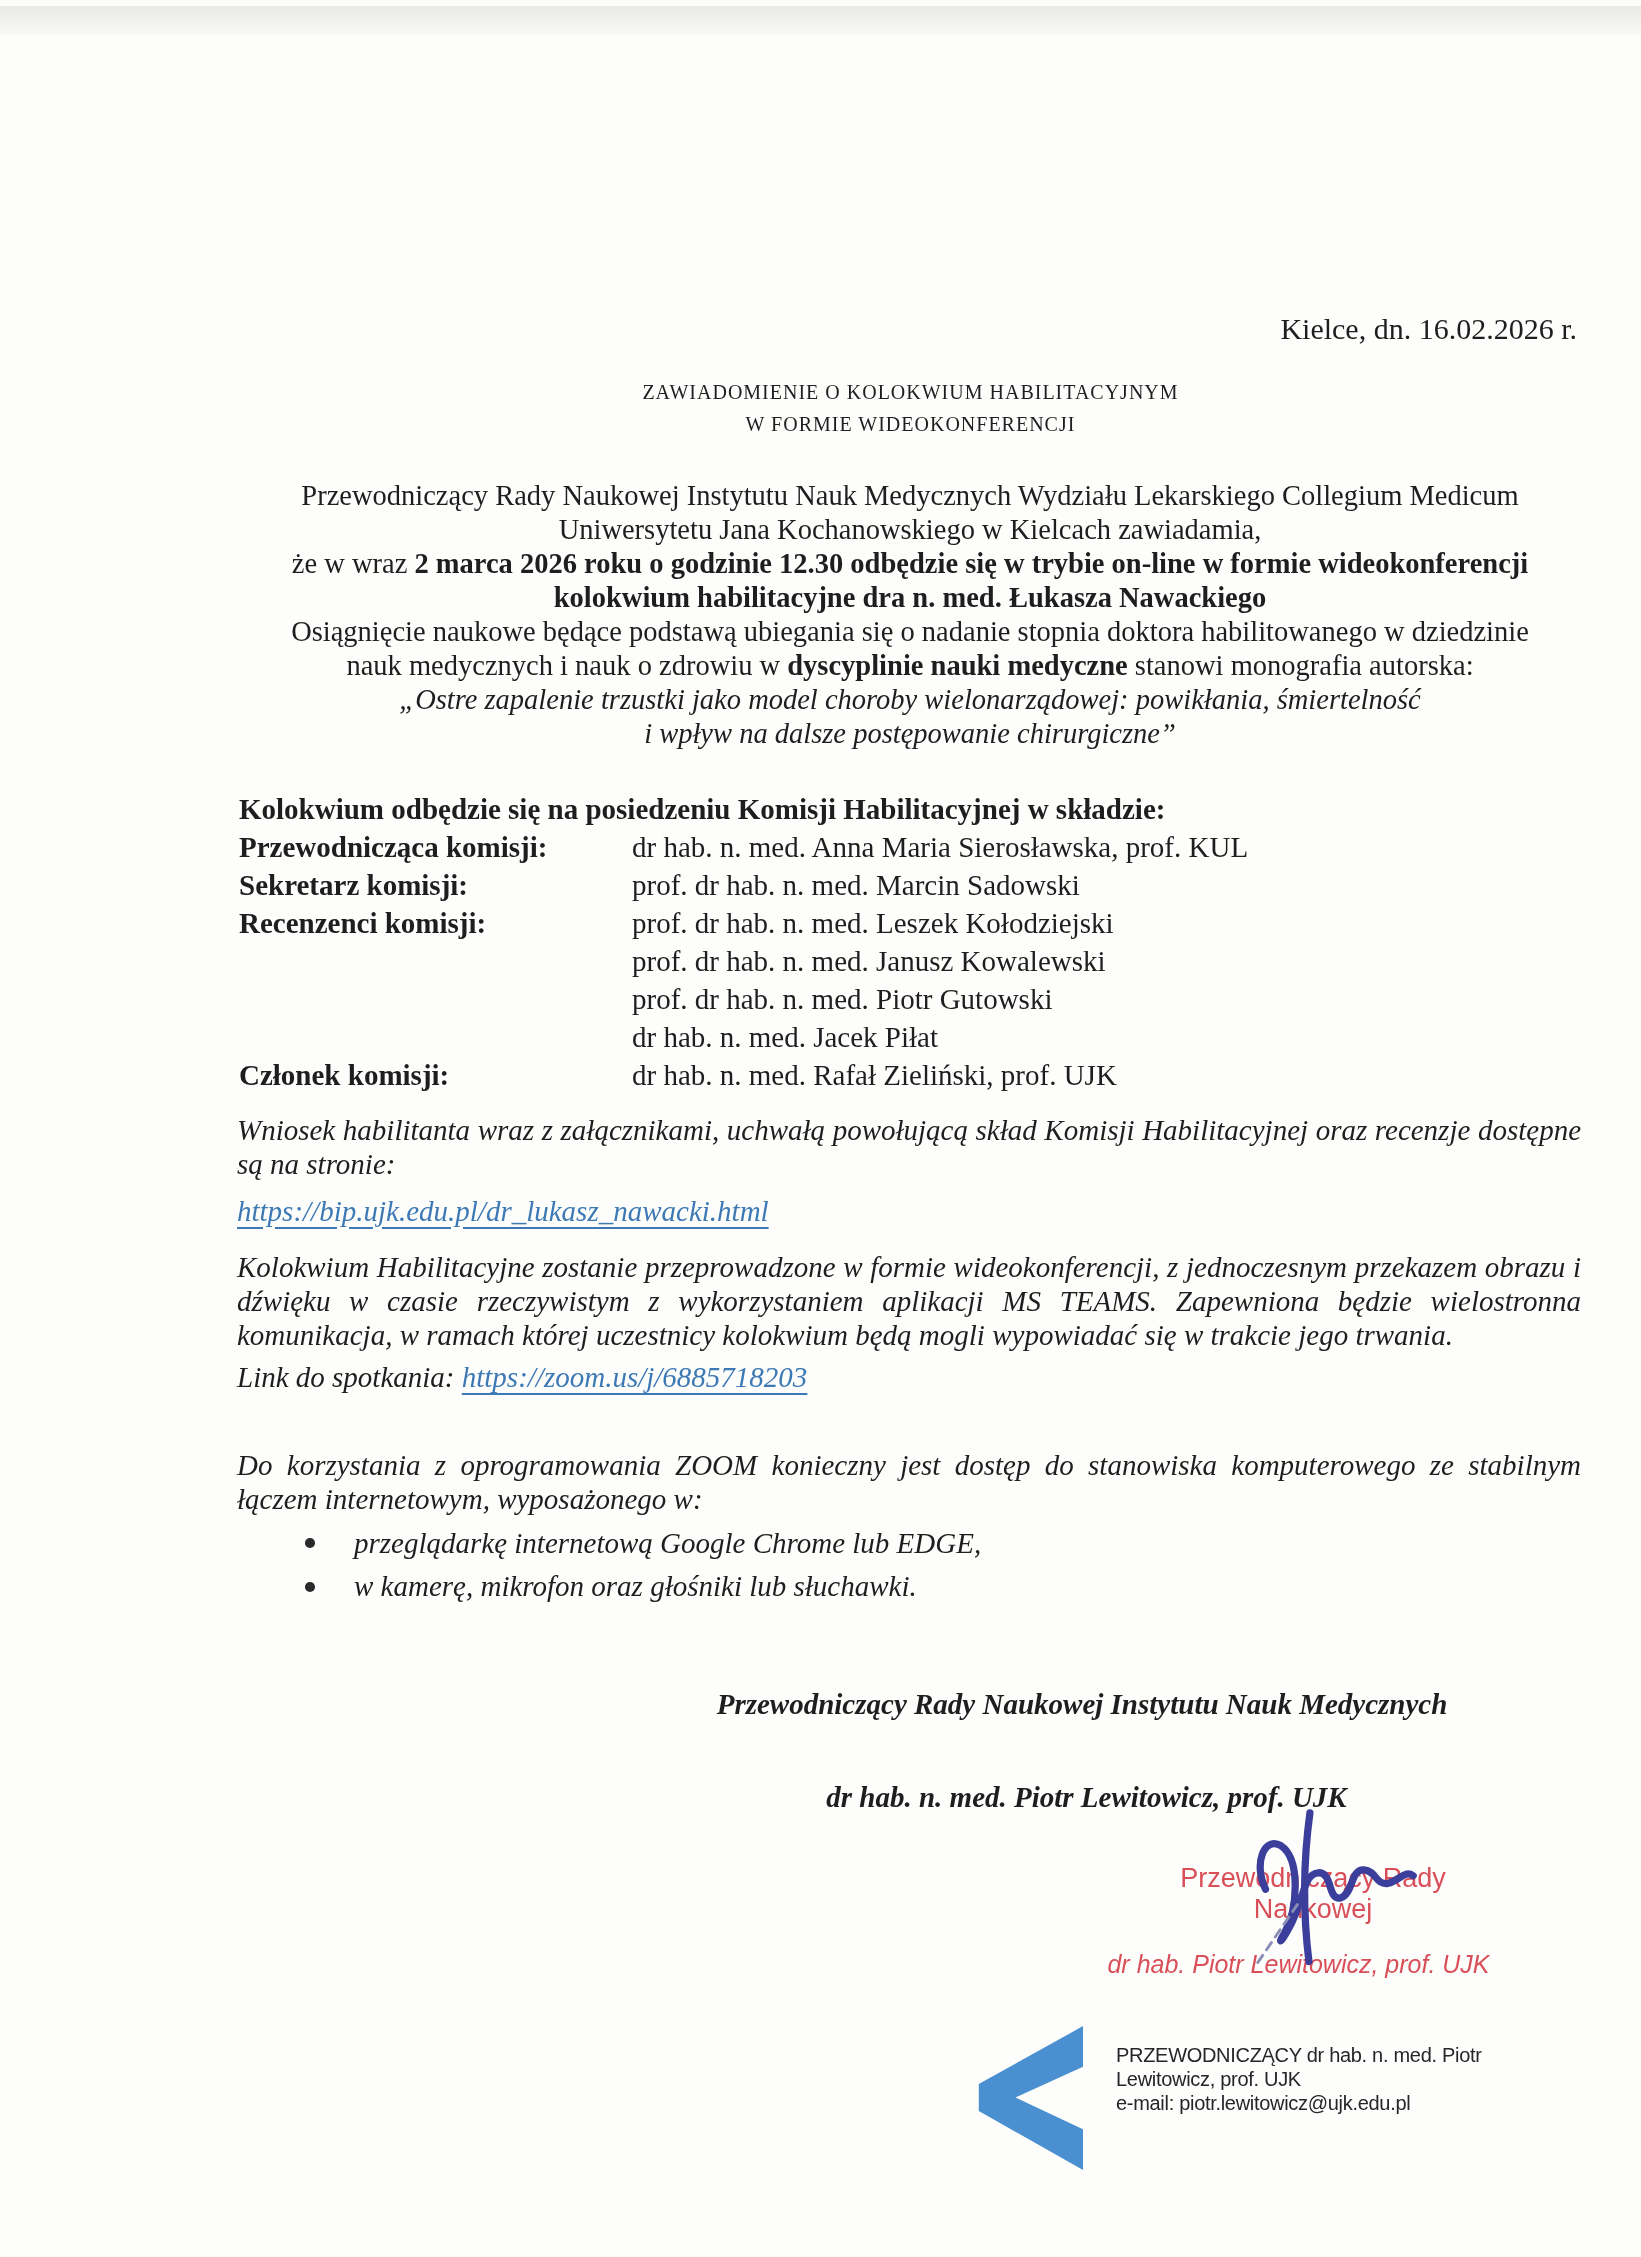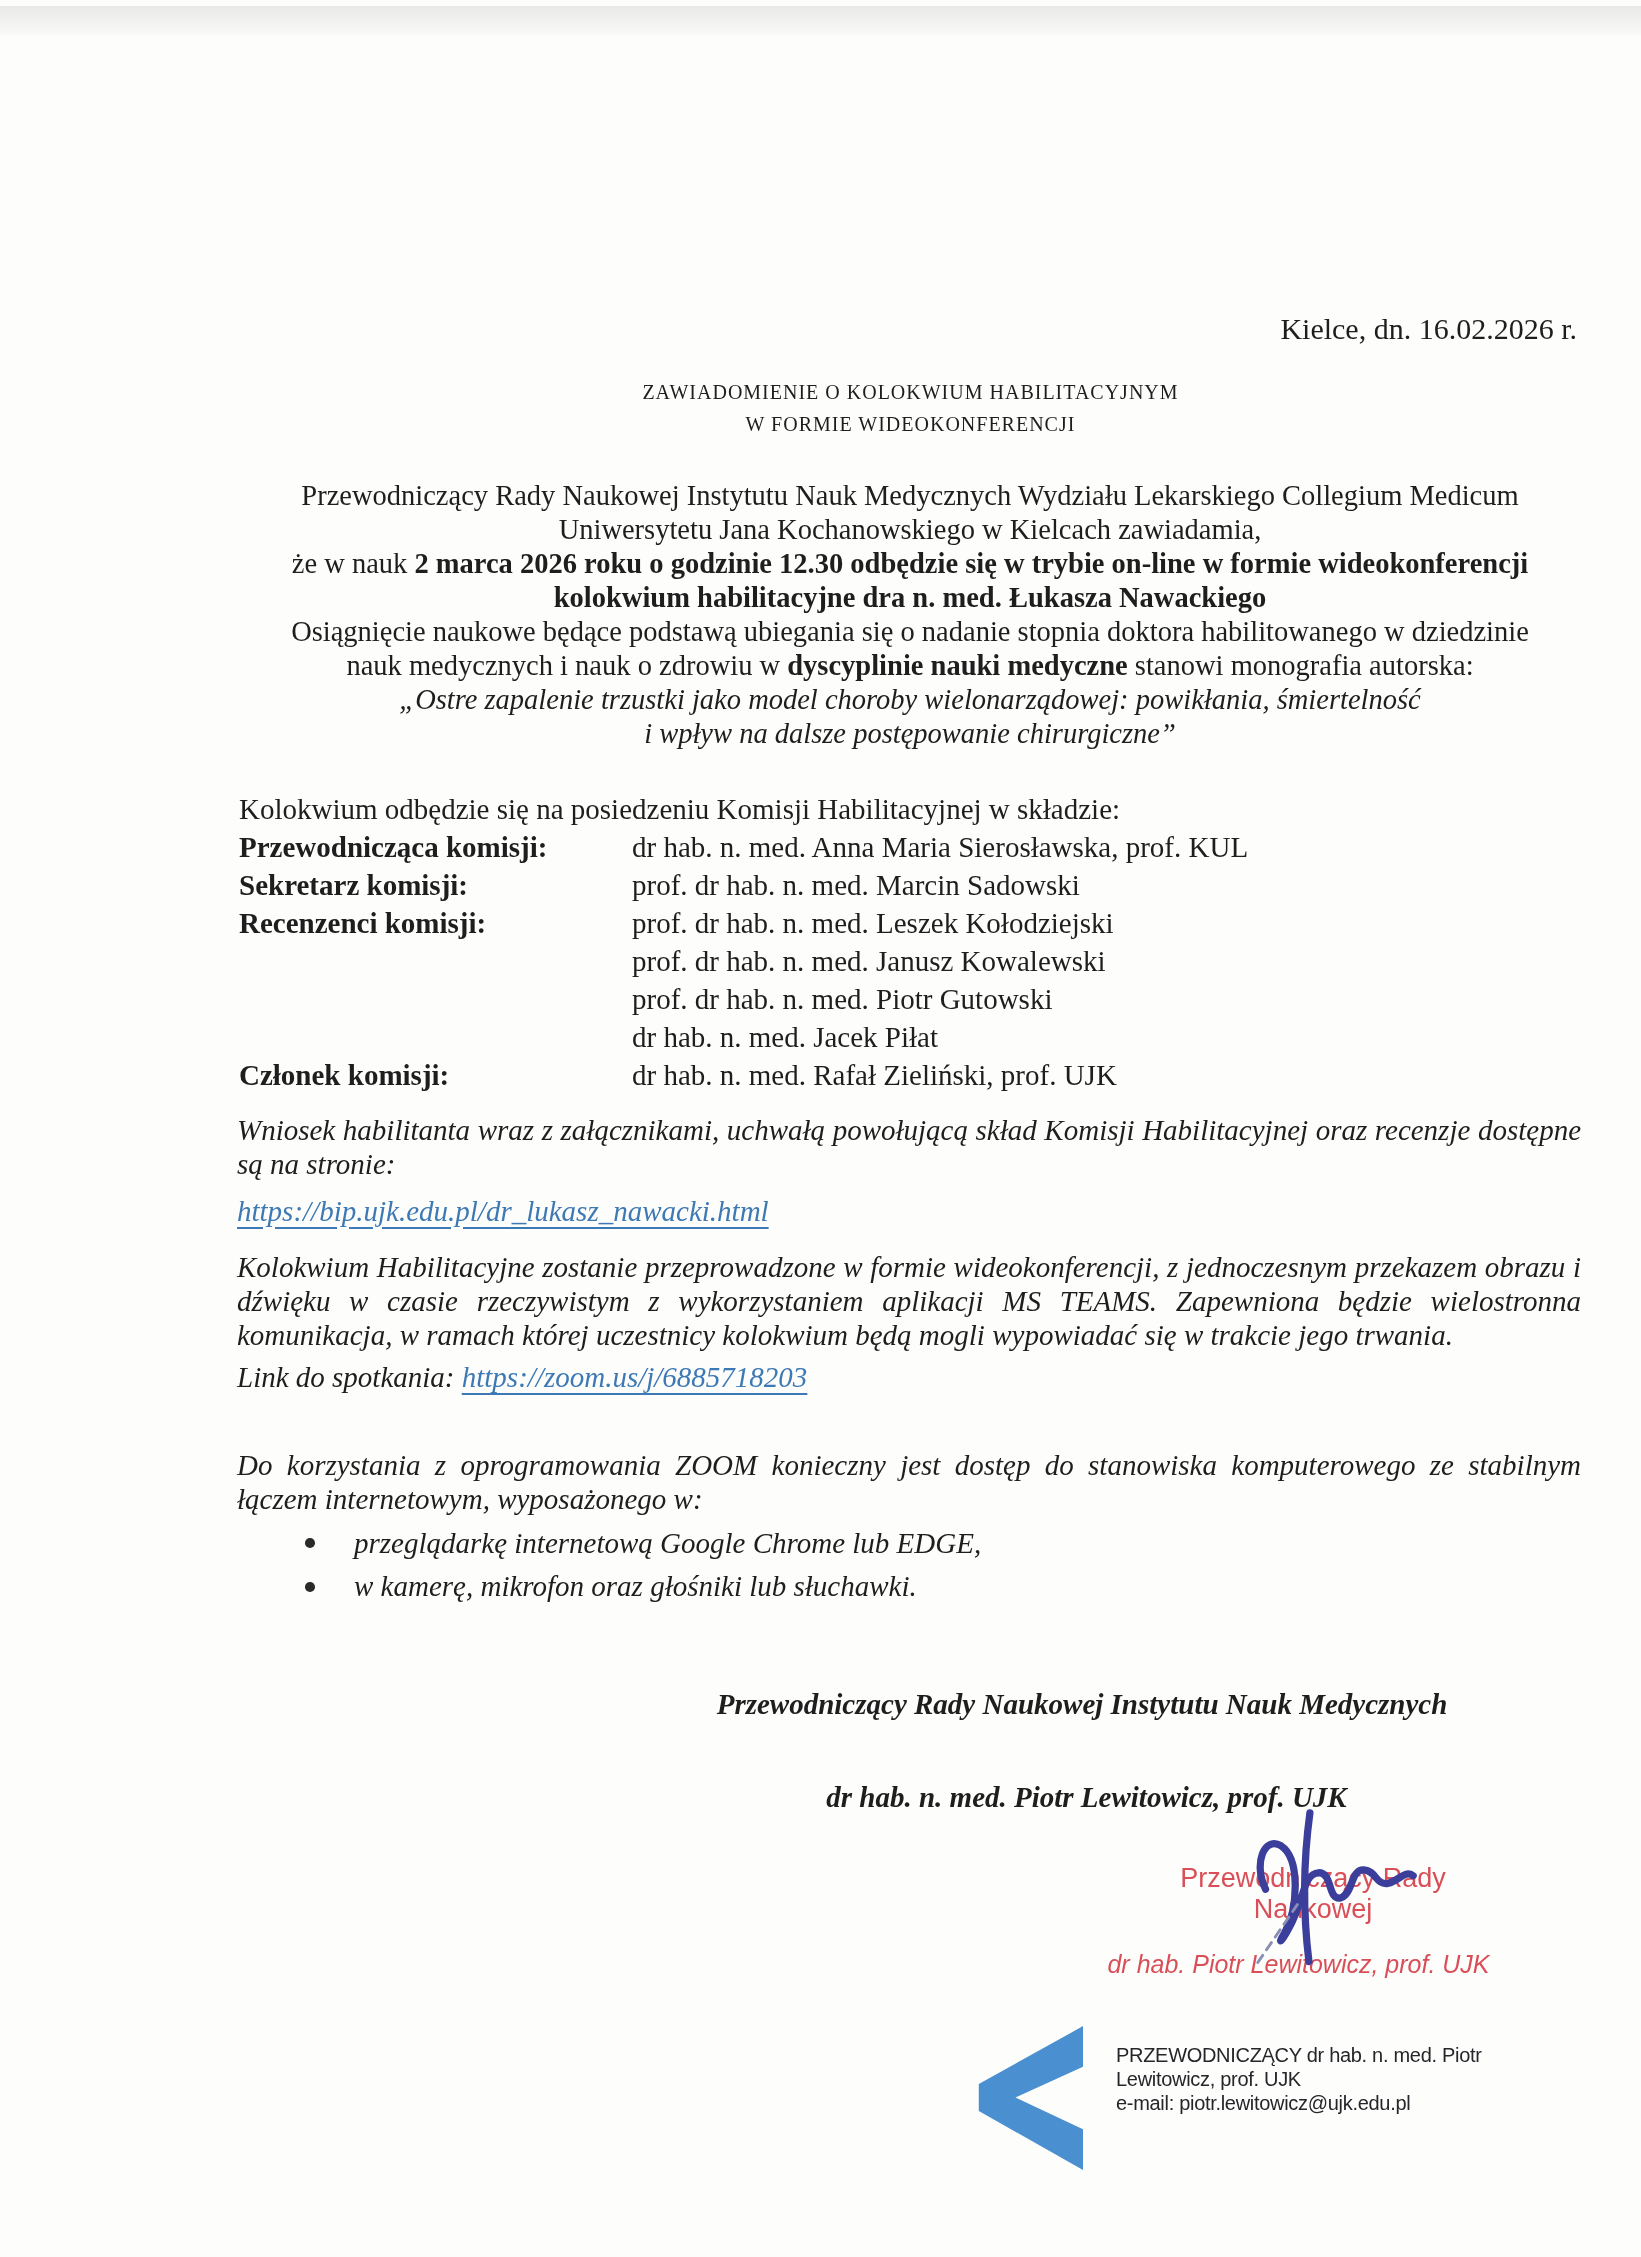--- a/index.html
+++ b/index.html
@@ -25,21 +25,21 @@
   
   .date{position:absolute;top:312px;right:64px;font-size:30px;}
   .title{position:absolute;left:237px;top:376px;width:1347px;text-align:center;
     font-size:20px;line-height:32px;letter-spacing:1px;}
   
   .intro{position:absolute;left:217px;top:479px;width:1386px;text-align:center;font-size:28.5px;}
   .intro .ln{line-height:34px;white-space:nowrap;}
   .b{font-weight:bold;} .i{font-style:italic;}
   
   .committee{position:absolute;left:239px;top:790px;width:1347px;font-size:29px;line-height:38px;}
-  .committee .heading{font-weight:normal;}
+  .committee .heading{font-weight:bold;}
   .crow{display:flex;align-items:flex-start;}
   .clabel{width:393px;font-weight:bold;flex:0 0 auto;}
   
   .para{position:absolute;left:237px;width:1344px;font-size:29px;line-height:34px;text-align:justify;font-style:italic;}
   .wniosek{top:1113px;}
   .wniosek .linkline{margin-top:12.6px;text-align:left;}
   .teams{top:1250px;}
   .teams .linkline{margin-top:7.7px;text-align:left;}
   .zoomreq{top:1448px;}
   a.link{color:var(--link);text-decoration:underline;text-underline-offset:5.8px;}
@@ -76,21 +76,21 @@
   <div class="date">Kielce, dn. 16.02.2026 r.</div>
 
   <div class="title">
     <div>ZAWIADOMIENIE O KOLOKWIUM HABILITACYJNYM</div>
     <div>W FORMIE WIDEOKONFERENCJI</div>
   </div>
 
   <div class="intro">
     <div class="ln">Przewodniczący Rady Naukowej Instytutu Nauk Medycznych Wydziału Lekarskiego Collegium Medicum</div>
     <div class="ln">Uniwersytetu Jana Kochanowskiego w Kielcach zawiadamia,</div>
-    <div class="ln"><span>że w nauk </span><span class="b">2 marca 2026 roku o godzinie 12.30 odbędzie się w trybie on-line w formie wideokonferencji</span></div>
+    <div class="ln"><span>że w wraz </span><span class="b">2 marca 2026 roku o godzinie 12.30 odbędzie się w trybie on-line w formie wideokonferencji</span></div>
     <div class="ln b">kolokwium habilitacyjne dra n. med. Łukasza Nawackiego</div>
     <div class="ln">Osiągnięcie naukowe będące podstawą ubiegania się o nadanie stopnia doktora habilitowanego w dziedzinie</div>
     <div class="ln"><span>nauk medycznych i nauk o zdrowiu w </span><span class="b">dyscyplinie nauki medyczne</span><span> stanowi monografia autorska:</span></div>
     <div class="ln i">„Ostre zapalenie trzustki jako model choroby wielonarządowej: powikłania, śmiertelność</div>
     <div class="ln i">i wpływ na dalsze postępowanie chirurgiczne”</div>
   </div>
 
   <section class="committee">
     <div class="heading">Kolokwium odbędzie się na posiedzeniu Komisji Habilitacyjnej w składzie:</div>
     <div class="crow">

